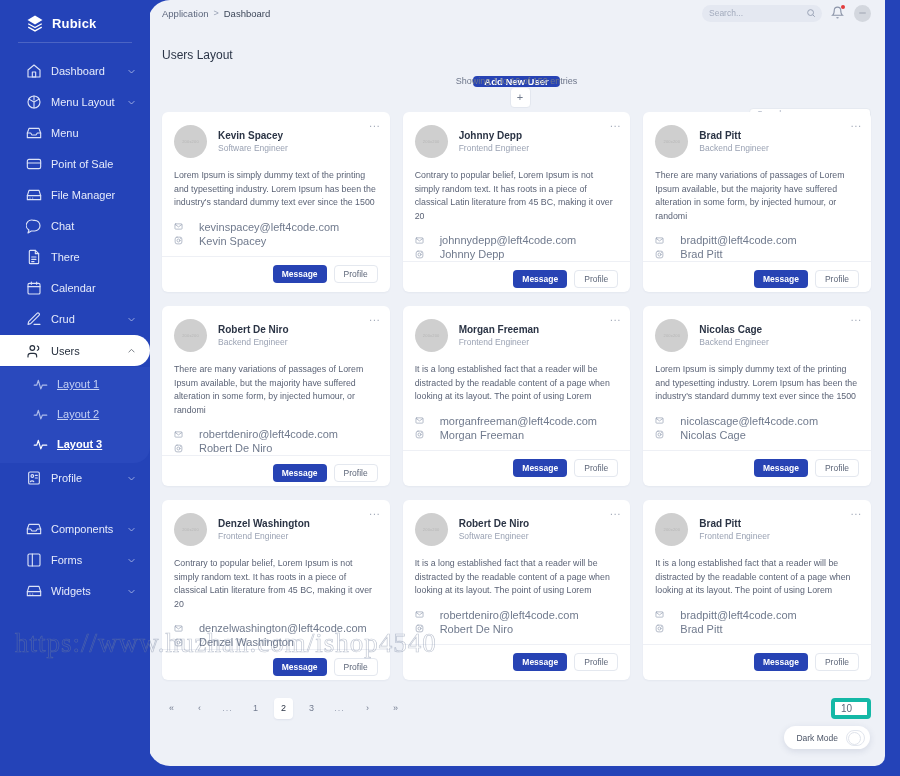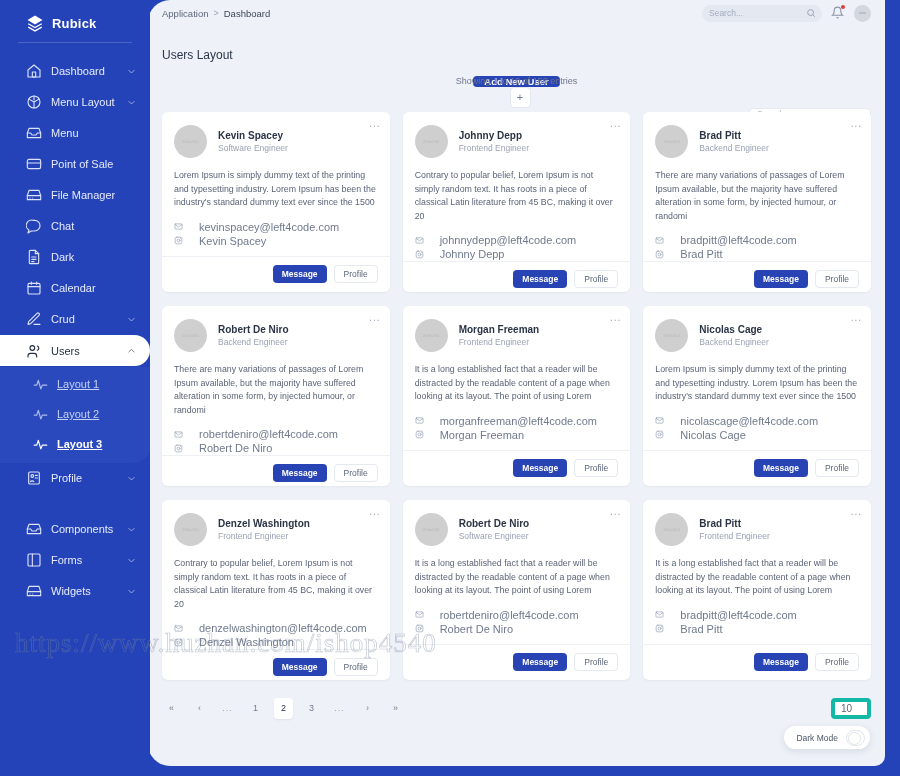--- a/index.html
+++ b/index.html
@@ -256,21 +256,21 @@
         <span class="ni-label">Chat</span>
       </div>
       <div class="nav-item">
         <svg class="ni-icon" viewBox="0 0 24 24" fill="none" stroke="currentColor" stroke-width="1.7" stroke-linecap="round" stroke-linejoin="round" width="15" height="15">
           <path d="M14 2H6.5A1.5 1.5 0 0 0 5 3.5v17A1.5 1.5 0 0 0 6.5 22h11a1.5 1.5 0 0 0 1.5-1.5V7z"></path>
           <polyline points="14 2 14 7 19 7"></polyline>
           <line x1="8.5" y1="12" x2="15" y2="12"></line>
           <line x1="8.5" y1="15.5" x2="15" y2="15.5"></line>
           <line x1="8.5" y1="19" x2="12" y2="19"></line>
         </svg>
-        <span class="ni-label">Dark</span>
+        <span class="ni-label">There</span>
       </div>
       <div class="nav-item">
         <svg class="ni-icon" viewBox="0 0 24 24" fill="none" stroke="currentColor" stroke-width="1.7" stroke-linecap="round" stroke-linejoin="round" width="15" height="15">
           <rect x="3" y="5" width="18" height="16" rx="2"></rect>
           <line x1="3" y1="10" x2="21" y2="10"></line>
           <line x1="8" y1="3" x2="8" y2="6.5"></line>
           <line x1="16" y1="3" x2="16" y2="6.5"></line>
         </svg>
         <span class="ni-label">Calendar</span>
       </div>

